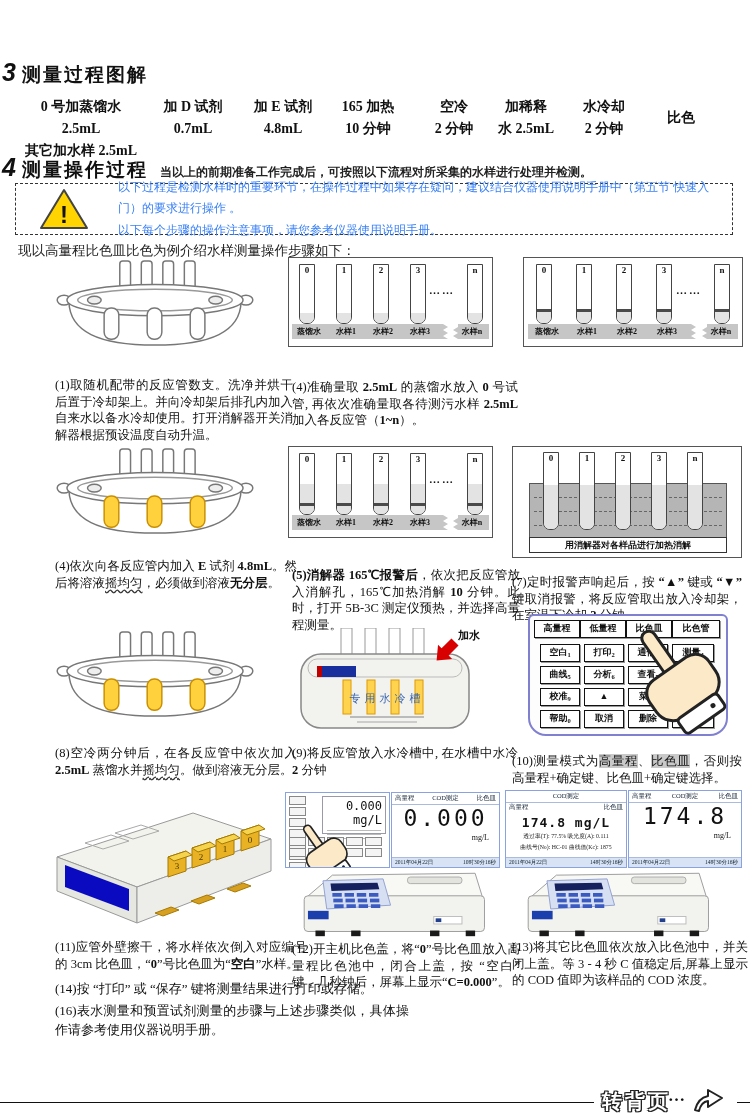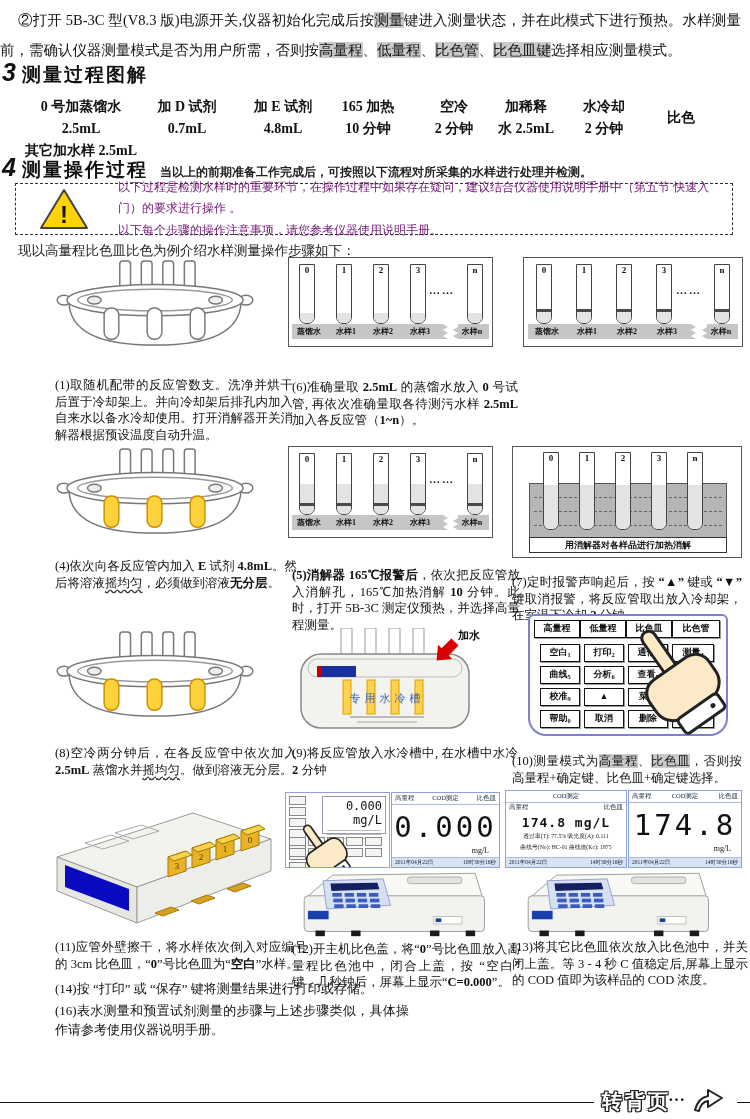--- a/index.html
+++ b/index.html
@@ -14,21 +14,21 @@
   .intro{left:0;top:5px;width:741px;font-size:14.5px;line-height:30px;text-indent:18px;text-align:justify}
   
   .hrow{display:flex;align-items:baseline;font-family:"Liberation Sans",sans-serif}
   .hnum{font-size:25px;font-weight:bold;font-style:italic;margin-right:6px}
   .htitle{font-size:19px;font-weight:bold;letter-spacing:2px}
   .hsub{font-size:12px;font-weight:bold;margin-left:12px;color:#222}
   
   .flowitem{position:absolute;text-align:center;font-weight:bold;font-size:14px;line-height:22px}
   
   .warn{left:15px;top:183px;width:716px;height:50px;border:1.6px dashed #333;display:flex;align-items:center}
-  .warn-txt{font-family:"Liberation Sans",sans-serif;font-size:12px;line-height:1.8;color:#701a75}
+  .warn-txt{font-family:"Liberation Sans",sans-serif;font-size:12px;line-height:1.8;color:#3b82f6}
   .lead{font-family:"Liberation Sans",sans-serif;font-size:13.5px;color:#222}
   
   .cap{font-size:12.5px;line-height:1.32;text-align:justify}
   .note{font-size:13px;line-height:1.45;text-align:justify;margin-bottom:3px}
   
   .panel{position:absolute;border:1px solid #555;background:#fff}
   .tube{position:absolute;width:14px;border:1px solid #444;border-radius:0 0 7px 7px;background:#fff;text-align:center}
   .tube .num{font-size:9px;font-weight:bold;line-height:11px;display:block;position:relative;z-index:2}
   .liq{position:absolute;left:0;right:0;bottom:0;border-radius:0 0 6px 6px;background:#e3e3e3}
   .band{position:absolute;left:0;right:0;height:3px;background:#4a4a4a}
@@ -42,21 +42,21 @@
   .dashrow{position:absolute;left:4px;right:4px;border-top:1px dashed #666;height:0}
   .heatbar{position:absolute;background:#fff;border:1px solid #333;text-align:center;font-size:9px;font-weight:bold;line-height:14px}
   
   .kpd{position:absolute;border:2px solid #8080d0;border-radius:6px 6px 18px 18px;background:#fdfdfd}
   .key{position:absolute;height:16px;border:1px solid #111;background:#fff;font-size:9px;font-weight:bold;
        text-align:center;line-height:15px;box-shadow:1px 1px 0 #999;white-space:nowrap;overflow:hidden}
   .key .sub{font-size:6.5px;vertical-align:-2px}
   
   .inset{position:absolute;border:1px solid #8aa2e0;background:#fff;overflow:hidden}
   .scr-head{display:flex;justify-content:space-between;padding:1px 3px;font-size:6.5px;border-bottom:1px solid #aabbdd;color:#123;white-space:nowrap}
-  .scr-val{font-family:"DejaVu Sans Mono",monospace;font-size:29px;text-align:center;letter-spacing:3px;margin-top:5px}
+  .scr-val{font-family:"DejaVu Sans Mono",monospace;font-size:23px;text-align:center;letter-spacing:3px;}
   .scr-unit{font-size:8px;text-align:right;padding-right:10px;margin-top:2px}
   .scr-foot{position:absolute;left:0;right:0;bottom:0;display:flex;justify-content:space-between;
             font-size:5.5px;background:#d8e4f6;border-top:1px solid #aabbdd;padding:1px 3px;color:#123;white-space:nowrap}
   .scr-line{font-size:5.8px;text-align:center;color:#222;white-space:nowrap;margin-top:2px}
   .minidisp{position:absolute;border:1px solid #99a;background:#fff}
   .minidisp span{display:block;text-align:right;font-size:12px;padding:2px 3px 0 0;font-family:"DejaVu Sans Mono",monospace}
   .minidisp i{display:block;height:1px;background:#bbb;margin:3px 4px 0 4px}
   .tinykey{width:15px;height:7px;border:1px solid #888;background:#f4f4f4}
   .tinywrap{position:absolute;display:flex;flex-wrap:wrap;gap:2px}
   
@@ -123,33 +123,32 @@
           <rect x="64" y="73" width="10" height="6"></rect>
         <rect x="148" y="73" width="10" height="6"></rect>
           <rect x="186" y="73" width="10" height="6"></rect>
       </g>
     </g>
   </defs>
 </svg>
 
 <div class="page">
 
-  <div class="abs intro"><span>②打开 5B-3C 型(V8.3 版)电源开关,仪器初始化完成后按</span><span class="seg-h">测量</span><span>键进入测量状态，并在此模式下进行预热。水样测量前，需确认仪器测量模式是否为用户所需，否则按</span><span class="seg-h">高量程</span><span>、</span><span class="seg-h">低量程</span><span>、</span><span class="seg-h">比色管</span><span>、</span><span class="seg-h">比色皿键</span><span>选择相应测量模式。</span></div>
 
   <div class="abs hrow" style="left:2px;top:58px">
     <span class="hnum">3</span>
     <span class="htitle">测量过程图解</span>
   </div>
 
   <div class="abs" style="left:0;top:96px;width:738px;height:46px">
     <div class="flowitem" style="left:20px;width:122px">
         <div>0 号加蒸馏水 2.5mL</div>
         <div>其它加水样 2.5mL</div>
       </div>
-    <div class="flowitem" style="left:152px;width:70px">
+    <div class="flowitem" style="left:158px;width:70px">
         <div>加 D 试剂</div>
         <div>0.7mL</div>
       </div>
     <div class="flowitem" style="left:244px;width:78px">
         <div>加 E 试剂</div>
         <div>4.8mL</div>
       </div>
     <div class="flowitem" style="left:330px;width:76px">
         <div>165  加热</div>
         <div>10 分钟</div>
@@ -259,21 +258,21 @@
       <span class="bar-label" style="left:42px">水样1</span>
       <span class="bar-label" style="left:82px">水样2</span>
       <span class="bar-label" style="left:122px">水样3</span>
     </div>
     <div class="bar zigL" style="left:178px;top:66px;width:36px">
       <span class="bar-label" style="left:2px">水样n</span>
     </div>
   </div>
 
   <div class="abs cap" style="left:55px;top:377px;width:238px"><span>(1)取随机配带的反应管数支。洗净并烘干后置于冷却架上。并向冷却架后排孔内加入自来水以备水冷却使用。打开消解器开关消解器根据预设温度自动升温。</span></div>
-  <div class="abs cap" style="left:292px;top:379px;width:226px"><span>(6)准确量取 </span><span class="seg-b">2.5mL</span><span> 的蒸馏水放入 </span><span class="seg-b">0</span><span> 号试管, 再依次准确量取各待测污水样 </span><span class="seg-b">2.5mL</span><span> 加入各反应管（</span><span class="seg-b">1~n</span><span>）。</span></div>
+  <div class="abs cap" style="left:292px;top:379px;width:226px"><span>(4)准确量取 </span><span class="seg-b">2.5mL</span><span> 的蒸馏水放入 </span><span class="seg-b">0</span><span> 号试管, 再依次准确量取各待测污水样 </span><span class="seg-b">2.5mL</span><span> 加入各反应管（</span><span class="seg-b">1~n</span><span>）。</span></div>
 
   <svg class="abs rack-y" style="left:55px;top:447px" width="200" height="90" viewBox="0 0 200 92">
       <use href="#rack-art"></use>
     </svg>
 
   <div class="panel" style="left:288px;top:446px;width:203px;height:90px">
     <div class="tube" style="left:10px;top:6px;height:60px">
         <span class="num">0</span>
         <i class="liq" style="height:30px"></i>
         <i class="band" style="bottom:8px"></i>

